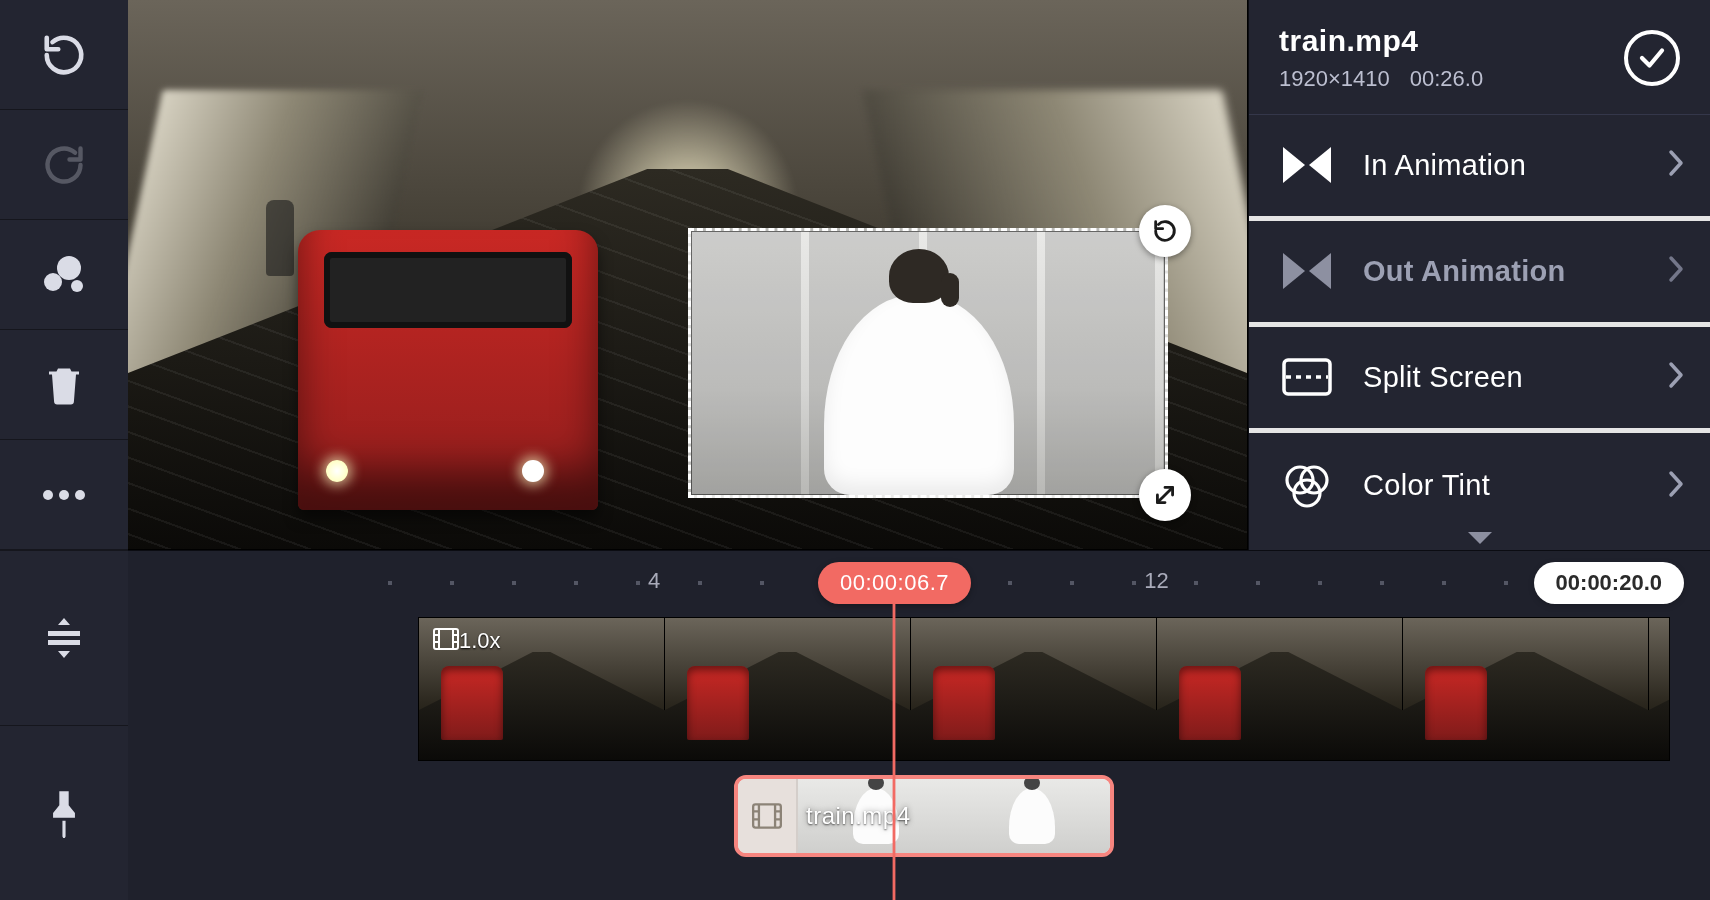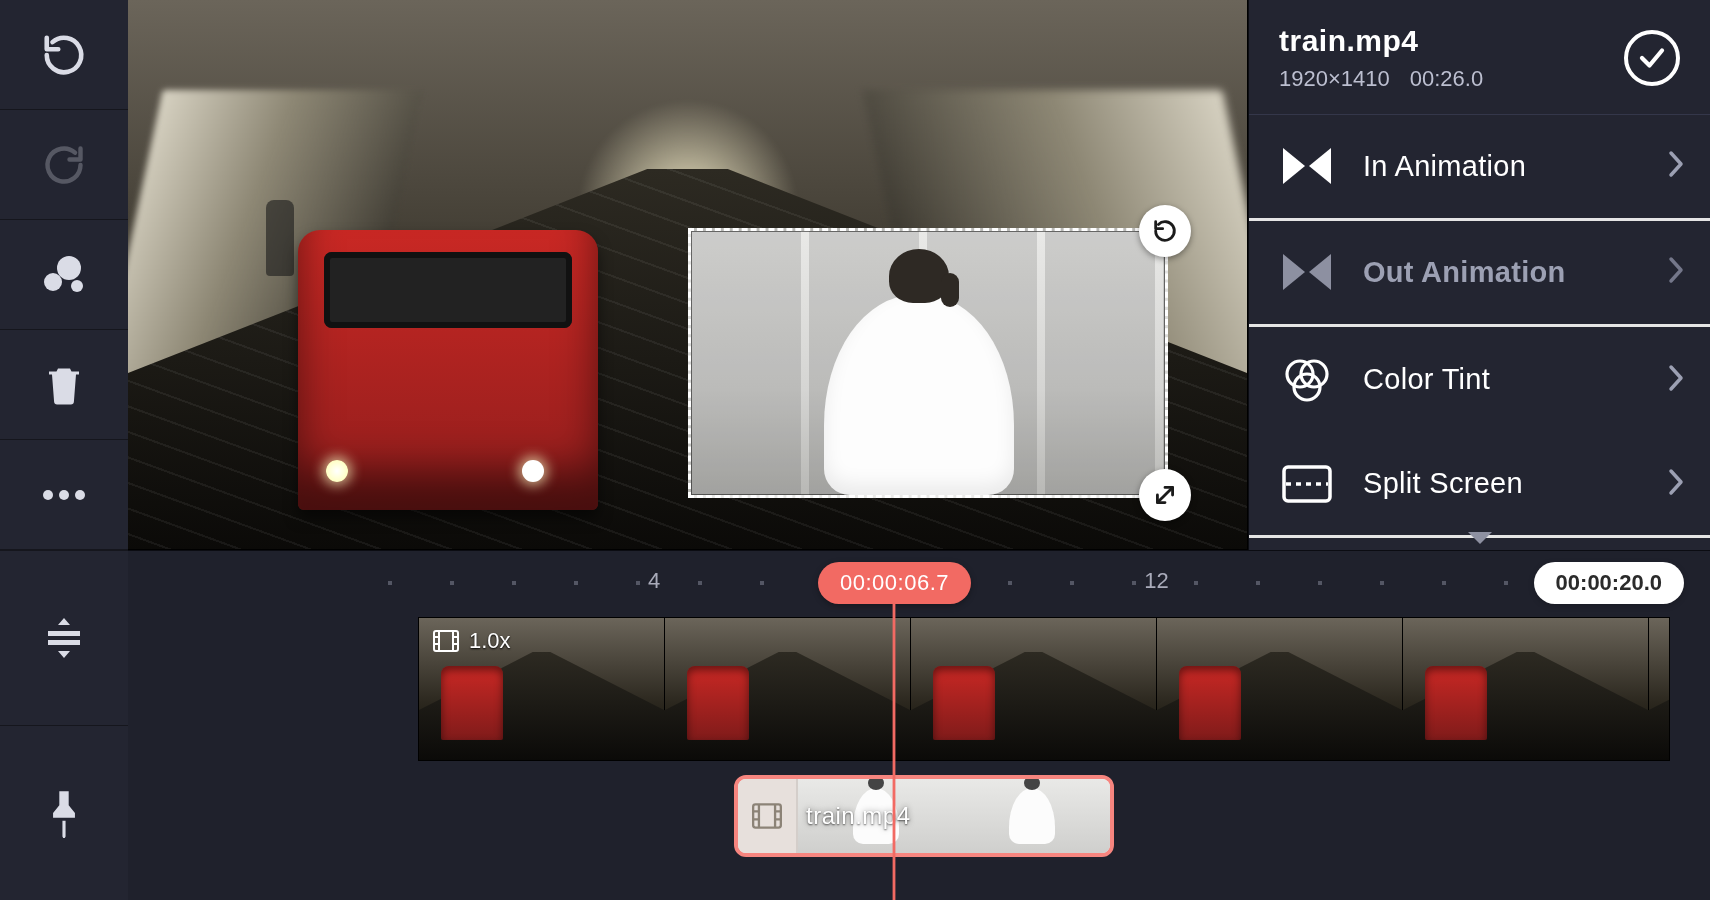--- a/index.html
+++ b/index.html
@@ -38,41 +38,41 @@
 .handle { position:absolute; width:52px; height:52px; background:#fff; border-radius:50%; display:flex;align-items:center;justify-content:center; box-shadow:0 2px 6px rgba(0,0,0,.4); cursor:grab;}
 .handle.top { top:-26px; right:-26px; }
 .handle.bot { bottom:-26px; right:-26px; }
 
 
 .right-panel { background:#232531; display:flex; flex-direction:column; border-left:1px solid #0b0c12;}
 .clip-header { display:flex; align-items:center; gap:18px; padding:24px 30px 22px 30px; border-bottom:1px solid #34374a;}
 .clip-header .txt .name{ color:#fff; font-size:30px; font-weight:700; letter-spacing:.5px;}
 .clip-header .txt .meta{ color:#bcbfd0; font-size:22px; margin-top:8px; display:flex; gap:20px;}
 .clip-header .confirm{ margin-left:auto; width:56px; height:56px; border:4px solid #fff; border-radius:50%; display:flex;align-items:center;justify-content:center; cursor:pointer;}
-.menu-item{ display:flex; align-items:center; gap:28px; height:108px; padding:0 26px 0 30px; border-bottom:3px solid #e5e5e5; cursor:pointer;}
+.menu-item{ display:flex; align-items:center; gap:28px; height:108px; padding:0 26px 0 30px; border-bottom:5px solid #e5e5e5; cursor:pointer;}
 .menu-item .lbl{ color:#fff; font-size:29px; font-weight:400; letter-spacing:.3px;}
 .menu-item.dim .lbl{ color:#9ca0b3;font-weight:bold;}
 .menu-item .icon{ width:56px; display:flex; justify-content:center;}
 .menu-item .chev{ margin-left:auto; }
 .scroll-hint{ display:flex; justify-content:center; align-items:flex-start; height:18px; margin-top:-6px;}
 
 
 .timeline-wrap { grid-column: 2 / 4; background:#1f212c; border-top:1px solid #0b0c12; position:relative; padding-top:8px;}
 .ruler { position:relative; height:50px; }
 .ticks { position:absolute; left:290px; right:30px; top:10px; height:24px; color:#a9abba; font-size:22px; display:flex; gap:234px; align-items:center;}
 .tick-dots{ position:absolute; left:260px; right:30px; top:22px; height:4px; background: repeating-linear-gradient(90deg, #6a6d7c 0 4px, transparent 4px 62px); opacity:.7;}
 .playhead{ position:absolute; top:3px; left:690px; display:flex; flex-direction:column; align-items:center; z-index:30;}
 .playhead .pill{ background:#f26a63; color:#fff; font-size:22px; font-weight:400; letter-spacing:.5px; padding:8px 22px; border-radius:22px; box-shadow:0 2px 6px rgba(0,0,0,.3);}
 .playhead .needle{ width:2px; height:302px; background:#f26a63; box-shadow:0 0 0 1px rgba(242,106,99,.4);}
 .duration-pill{ position:absolute; top:3px; right:26px; background:#fff; color:#2b2b2b; font-size:22px; font-weight:700; padding:8px 22px; border-radius:22px; box-shadow:0 2px 6px rgba(0,0,0,.2);}
 .track-main{ position:absolute; top:66px; left:290px; right:40px; height:144px; border:1px solid #000; background:#000; display:flex; overflow:hidden;}
 .track-main .thumb{ flex:0 0 246px; position:relative; border-right:1px solid #000; background:linear-gradient(180deg,#6b655a 0%, #2b271e 60%, #0b0a08 100%);}
 .track-main .thumb::before{content:"";position:absolute;bottom:0;left:50%;transform:translateX(-50%);width:180%;height:76%;background:linear-gradient(180deg,#2d2a22,#0b0a08);clip-path:polygon(48% 0%,52% 0%,100% 100%,0 100%);}
 .track-main .thumb::after{content:"";position:absolute;left:22px;top:48px;width:62px;height:74px;background:linear-gradient(180deg,#c92824,#801b1a);border-radius:8px 8px 2px 2px;box-shadow:0 4px 8px rgba(0,0,0,.5) inset;}
-.track-main .speed-badge{ position:absolute; left:14px; top:10px; display:flex; align-items:center; gap:10px; color:#fff; font-size:22px; font-weight:500; z-index:2; text-shadow:0 1px 2px #000;}
+.track-main .speed-badge{ position:absolute; left:14px; top:10px; display:flex; align-items:flex-start; color:#fff; font-size:22px; font-weight:500; z-index:2; text-shadow:0 1px 2px #000;}
 .track-secondary{ position:absolute; top:224px; left:606px; width:380px; height:82px; border:4px solid #f6857f; border-radius:12px; background:#efefef; display:flex; overflow:hidden;}
 .track-secondary .clipicon{ width:60px; display:flex;align-items:center;justify-content:center; background:#e7e0dc; border-right:2px solid rgba(0,0,0,.08);}
 .track-secondary .seg{ flex:1; position:relative; display:flex;align-items:center;justify-content:center; background:linear-gradient(180deg,#e9e9e7,#cfcfcd);}
 .track-secondary .seg .sil{width:46px;height:56px;background:#fcfcfc;border-radius:50% 50% 10px 10px / 70% 70% 10px 10px;position:relative;}
 .track-secondary .seg .sil::before{content:"";position:absolute;top:-12px;left:50%;transform:translateX(-50%);width:16px;height:14px;background:#444;border-radius:50%;}
 .track-secondary .label{ position:absolute; left:68px; top:50%; transform:translateY(-50%); color:#fff; font-size:24px; font-weight:500; text-shadow:0 0 6px rgba(0,0,0,.4), 0 1px 2px rgba(0,0,0,.6); letter-spacing:.5px; z-index:2;}
 
 svg { pointer-events:none; }
 </style>
 </head>
@@ -195,44 +195,44 @@
           </svg>
       </span>
       <span class="lbl">Out Animation</span>
       <span class="chev">
         <svg width="16" height="28" viewBox="0 0 16 28" fill="none" stroke="#74778a" stroke-width="3.5" stroke-linecap="round" stroke-linejoin="round">
             <polyline points="3 3 13 14 3 25"></polyline>
           </svg>
       </span>
     </div>
 
+    <div class="menu-item">
+      <span class="icon">
+        <svg width="50" height="38" viewBox="0 0 50 38" fill="none" stroke="#fff" stroke-width="3.5">
+            <rect x="2" y="2" width="46" height="34" rx="4"></rect>
+            <line x1="4" y1="19" x2="46" y2="19" stroke-dasharray="5 5"></line>
+          </svg>
+      </span>
+      <span class="lbl">Split Screen</span>
+      <span class="chev">
+        <svg width="16" height="28" viewBox="0 0 16 28" fill="none" stroke="#9ca0b3" stroke-width="3.5" stroke-linecap="round" stroke-linejoin="round">
+            <polyline points="3 3 13 14 3 25"></polyline>
+          </svg>
+      </span>
+    </div>
+
     <div class="menu-item" style="border-bottom:none;">
       <span class="icon">
         <svg width="50" height="46" viewBox="0 0 50 46" fill="none" stroke="#fff" stroke-width="3.2">
             <circle cx="18" cy="17" r="13"></circle>
             <circle cx="32" cy="17" r="13"></circle>
             <circle cx="25" cy="30" r="13"></circle>
           </svg>
       </span>
       <span class="lbl">Color Tint</span>
-      <span class="chev">
-        <svg width="16" height="28" viewBox="0 0 16 28" fill="none" stroke="#9ca0b3" stroke-width="3.5" stroke-linecap="round" stroke-linejoin="round">
-            <polyline points="3 3 13 14 3 25"></polyline>
-          </svg>
-      </span>
-    </div>
-
-    <div class="menu-item">
-      <span class="icon">
-        <svg width="50" height="38" viewBox="0 0 50 38" fill="none" stroke="#fff" stroke-width="3.5">
-            <rect x="2" y="2" width="46" height="34" rx="4"></rect>
-            <line x1="4" y1="19" x2="46" y2="19" stroke-dasharray="5 5"></line>
-          </svg>
-      </span>
-      <span class="lbl">Split Screen</span>
       <span class="chev">
         <svg width="16" height="28" viewBox="0 0 16 28" fill="none" stroke="#9ca0b3" stroke-width="3.5" stroke-linecap="round" stroke-linejoin="round">
             <polyline points="3 3 13 14 3 25"></polyline>
           </svg>
       </span>
     </div>
     <div class="scroll-hint">
       <svg width="24" height="14" viewBox="0 0 24 14" fill="#8d90a1">
           <polygon points="0,0 24,0 12,12"></polygon>
         </svg>

